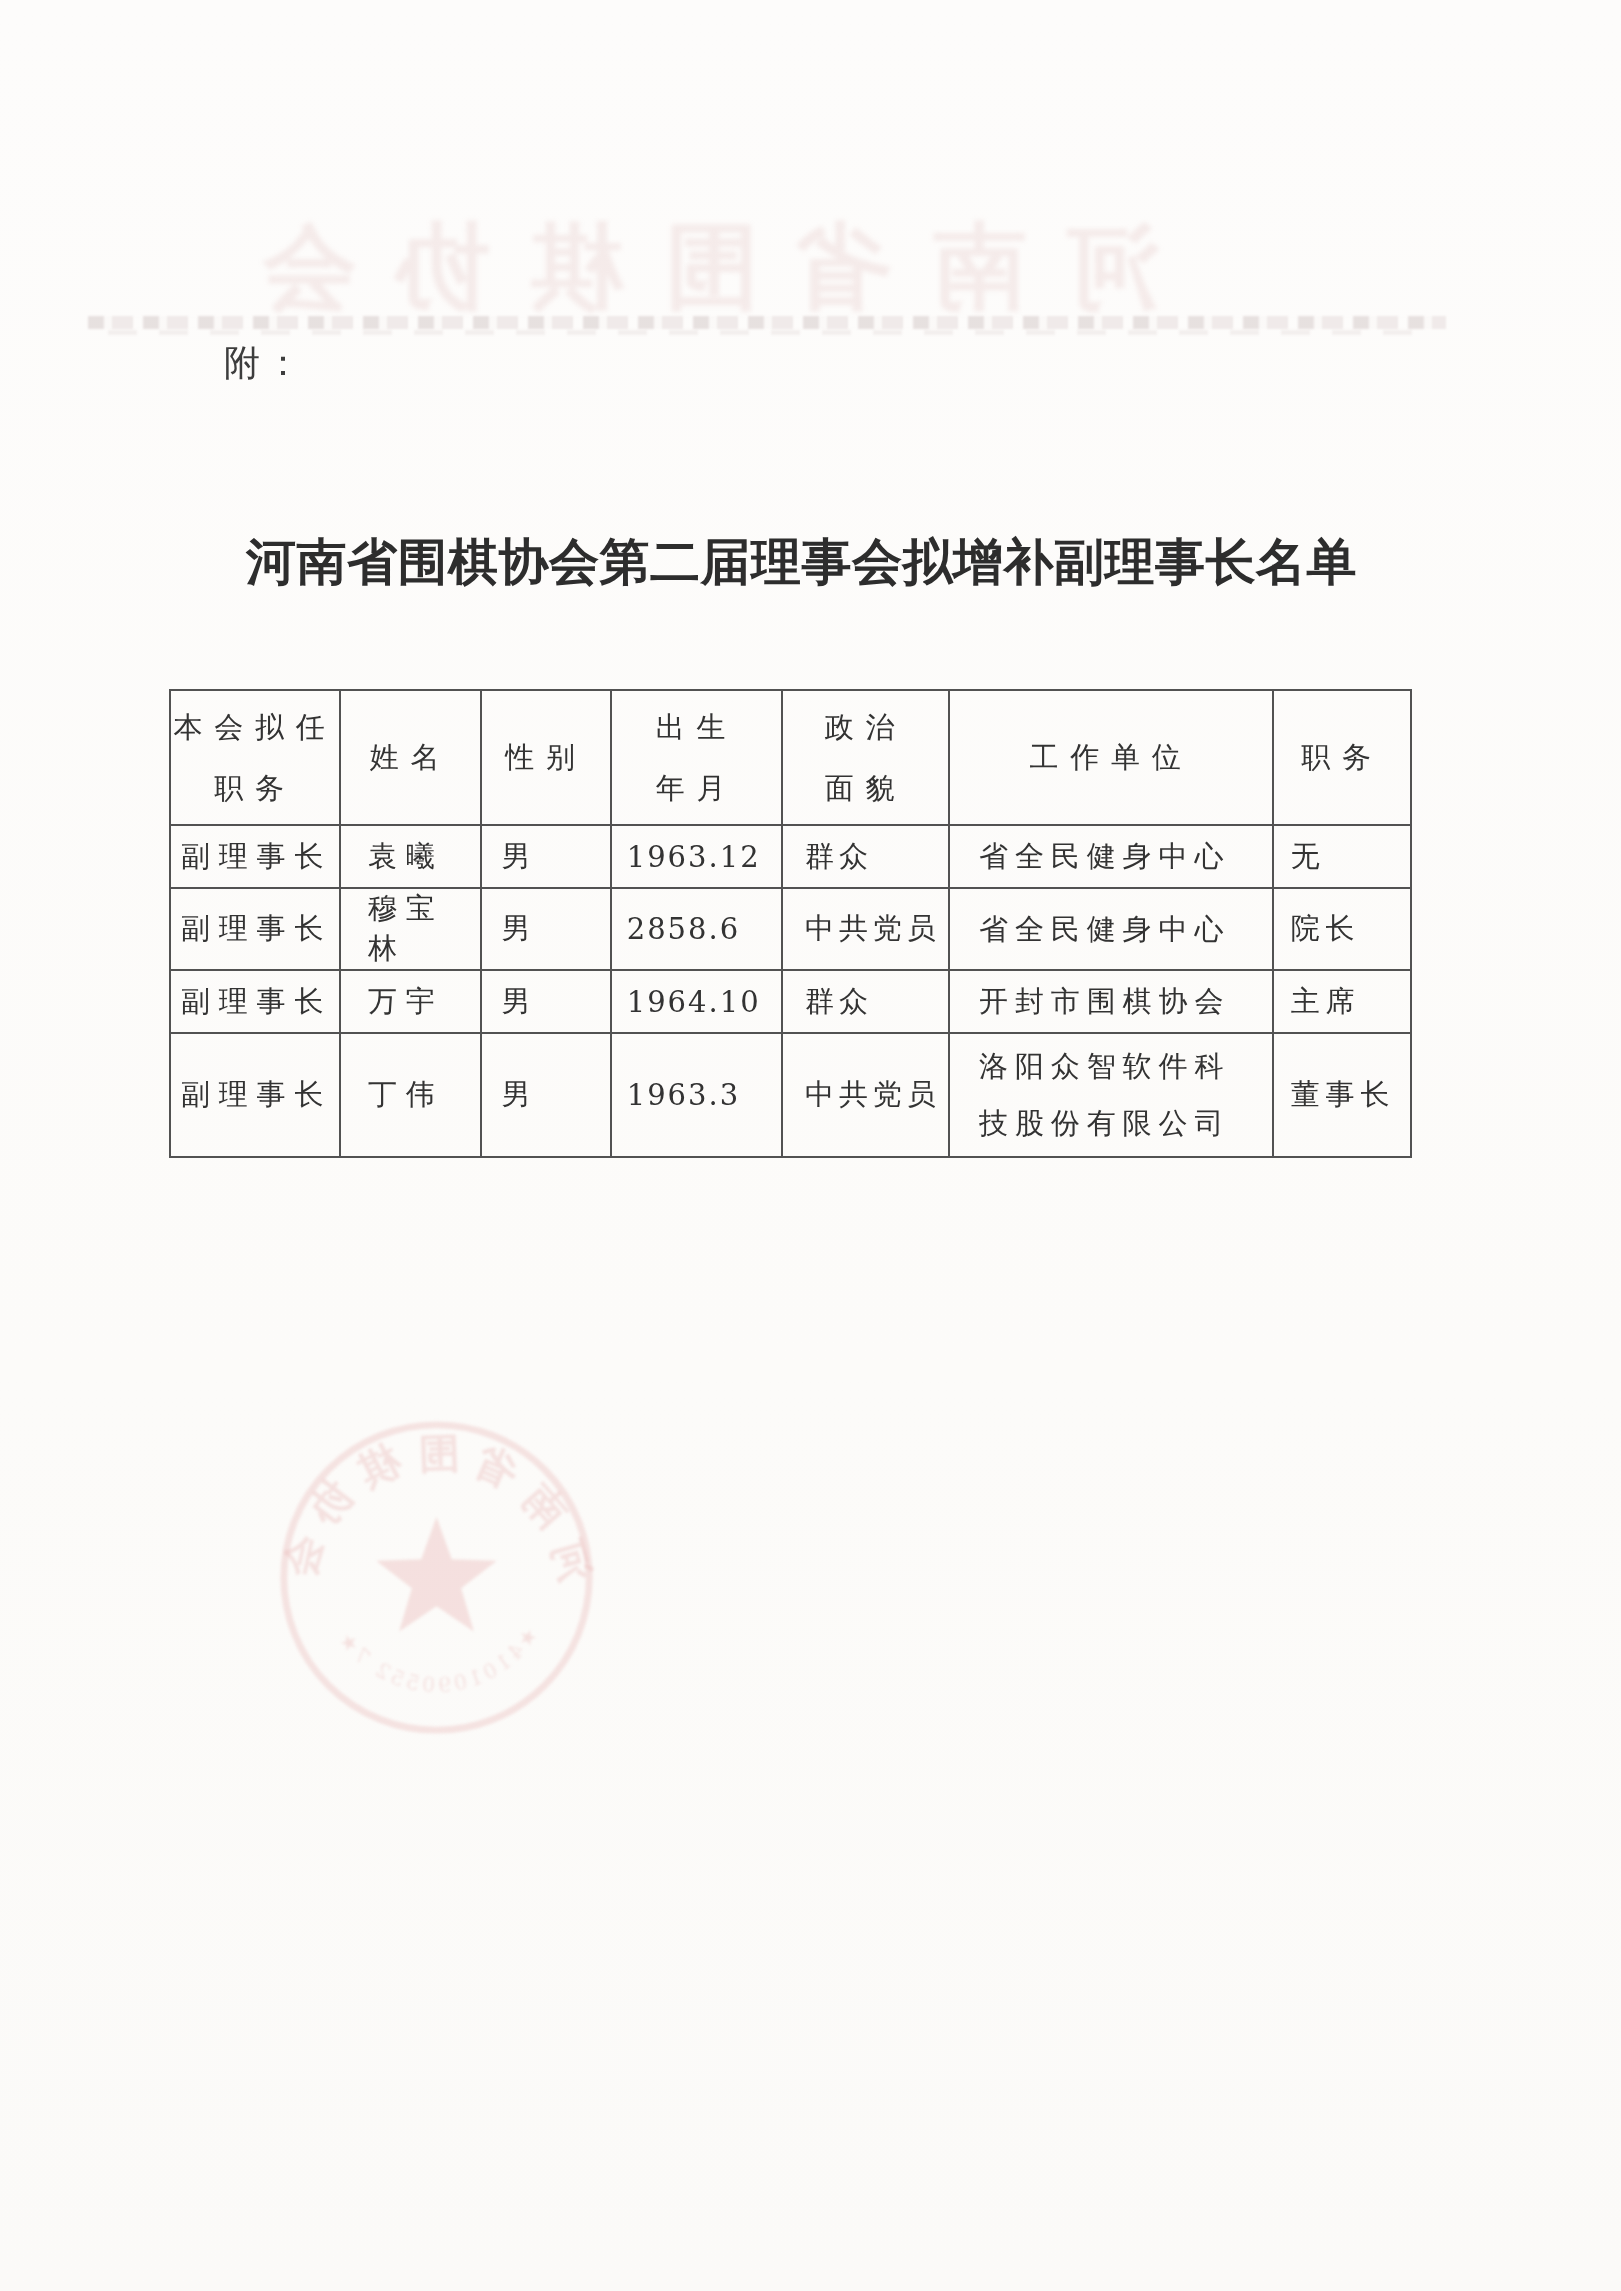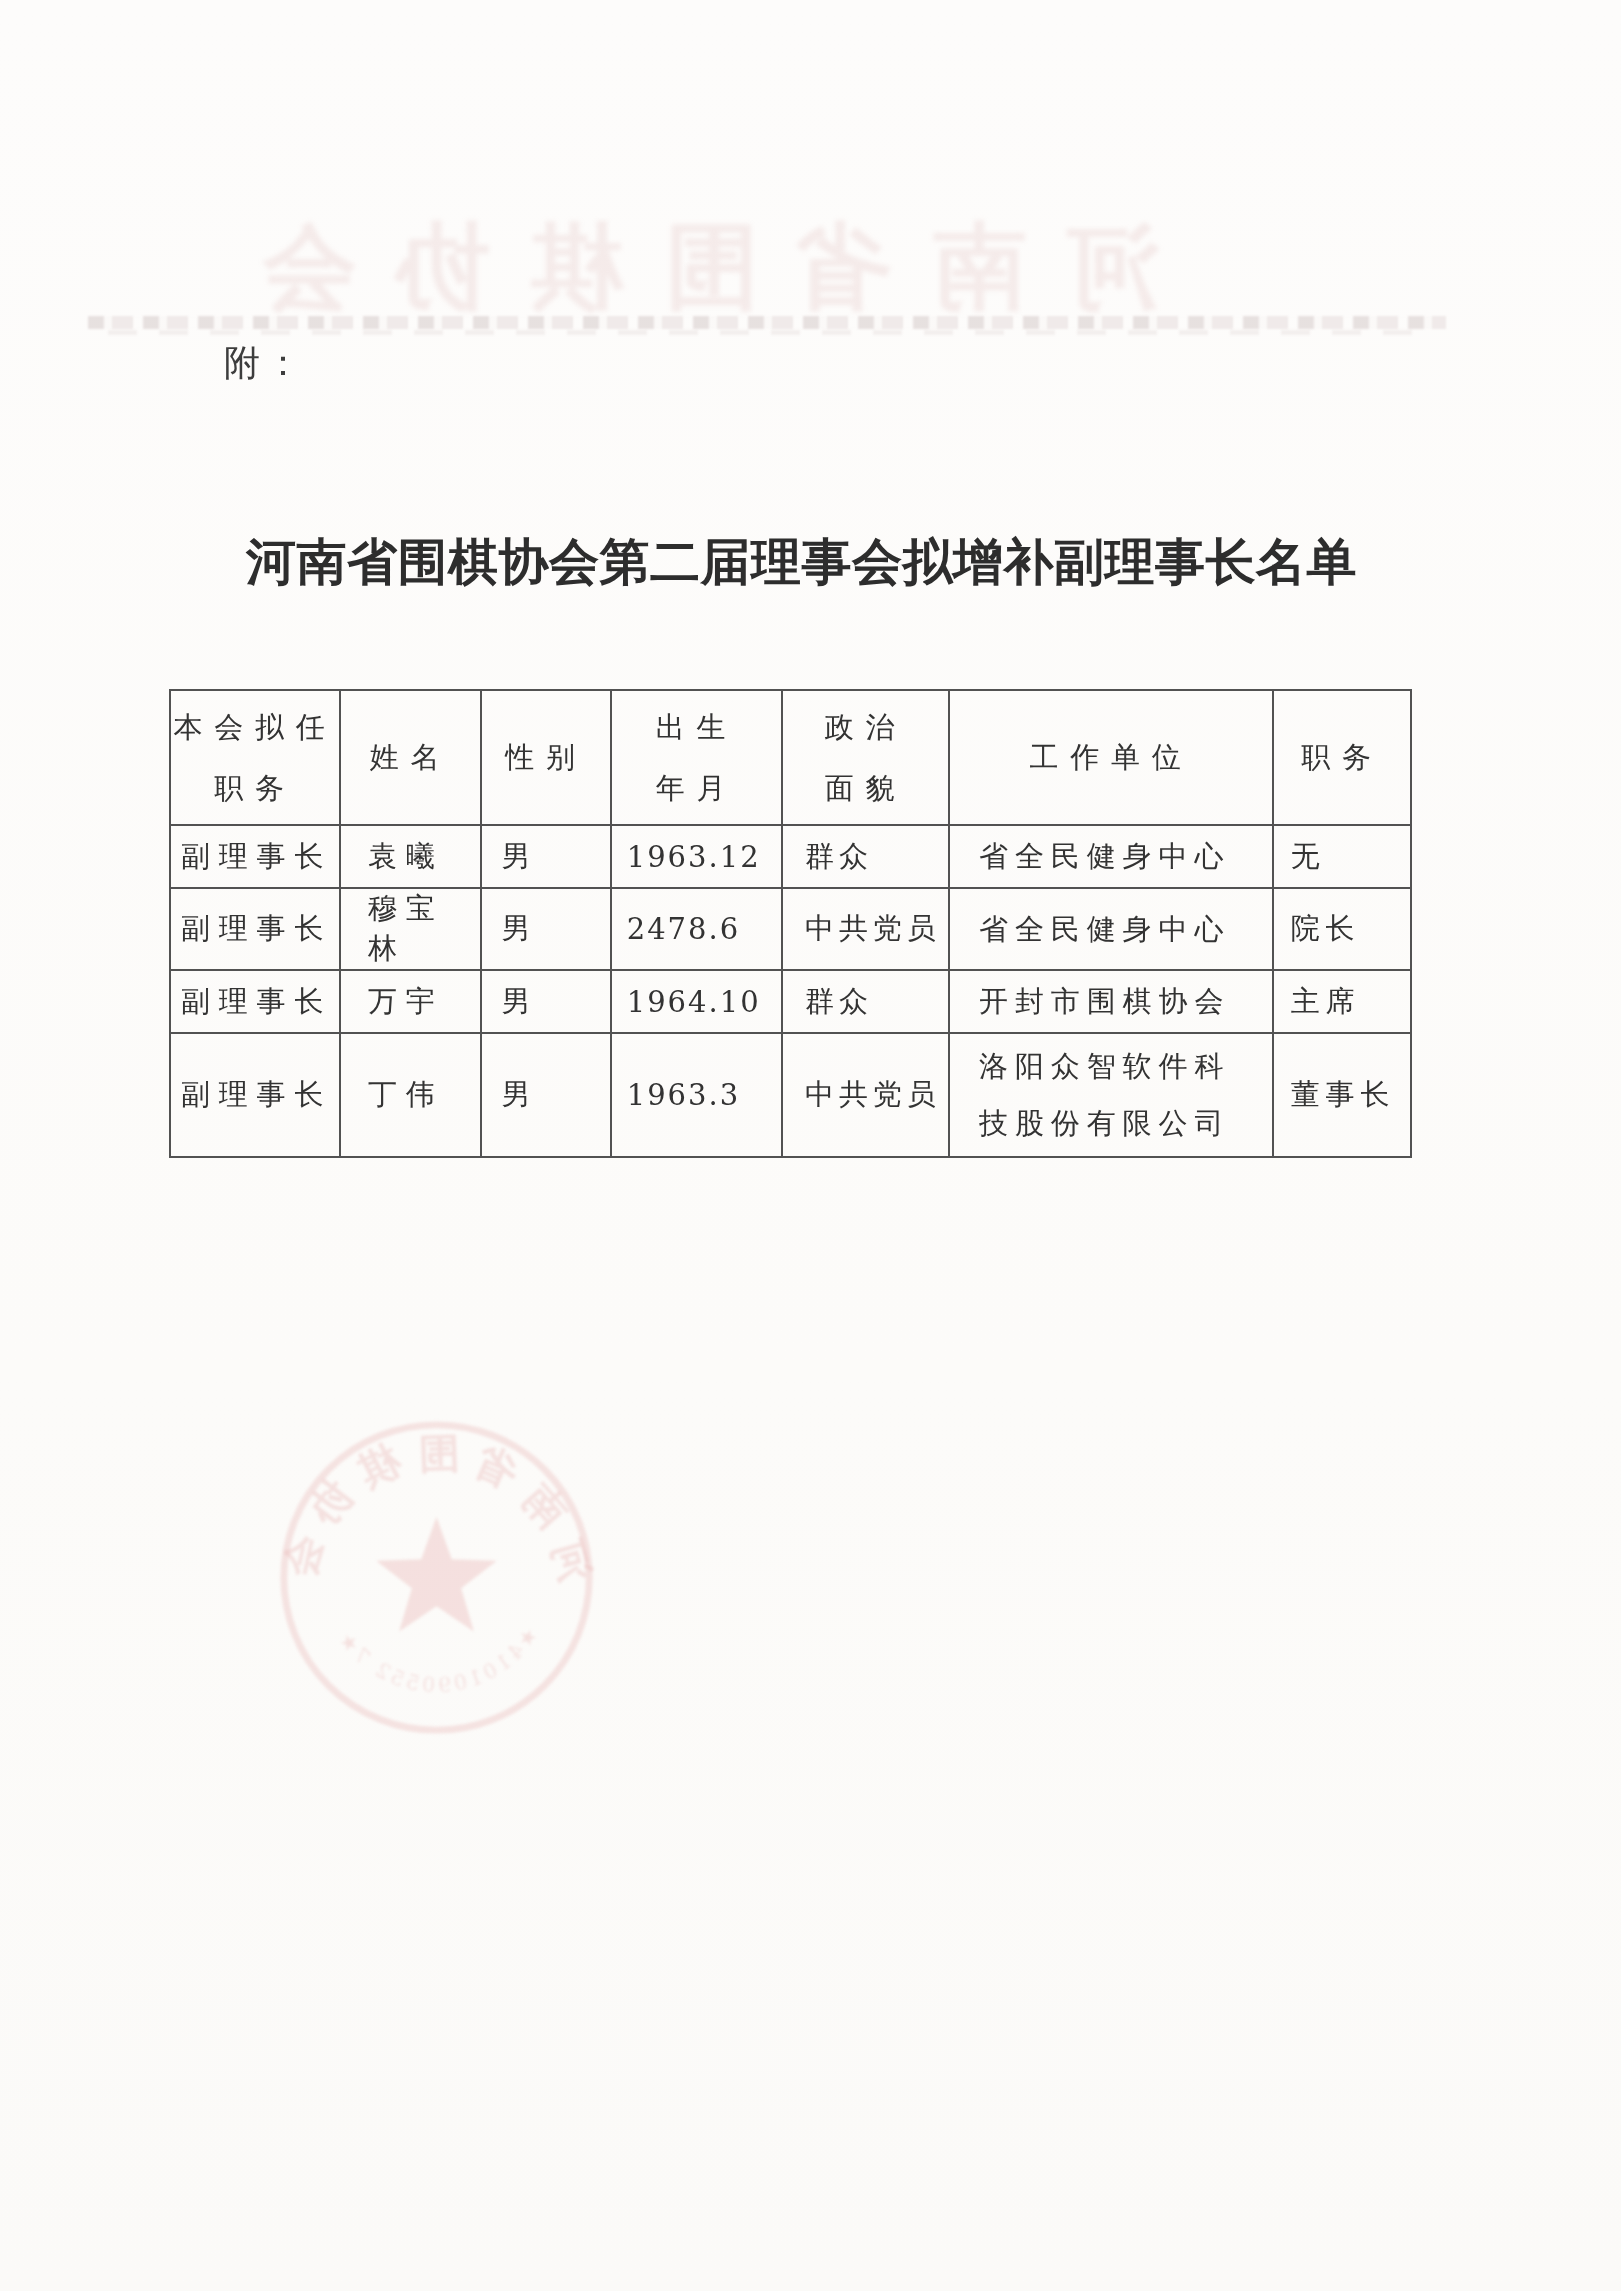--- a/index.html
+++ b/index.html
@@ -148,21 +148,21 @@
         <td class="c-birth">1963.12</td>
         <td class="c-pol">群众</td>
         <td class="c-work">省全民健身中心</td>
         <td class="c-duty">无</td>
       </tr>
 
       <tr class="data-row">
         <td class="c-pos">副理事长</td>
         <td class="c-name">穆宝林</td>
         <td class="c-sex">男</td>
-        <td class="c-birth">2478.6</td>
+        <td class="c-birth">2858.6</td>
         <td class="c-pol">中共党员</td>
         <td class="c-work">省全民健身中心</td>
         <td class="c-duty">院长</td>
       </tr>
 
       <tr class="data-row">
         <td class="c-pos">副理事长</td>
         <td class="c-name">万宇</td>
         <td class="c-sex">男</td>
         <td class="c-birth">1964.10</td>

